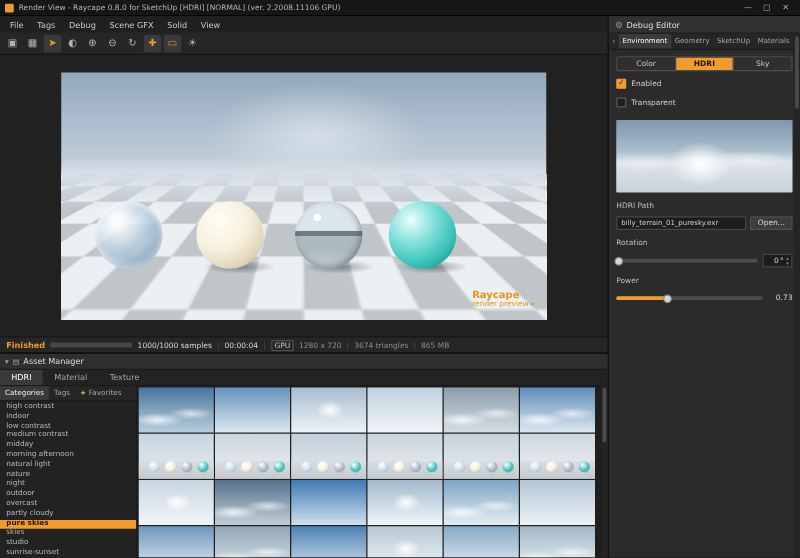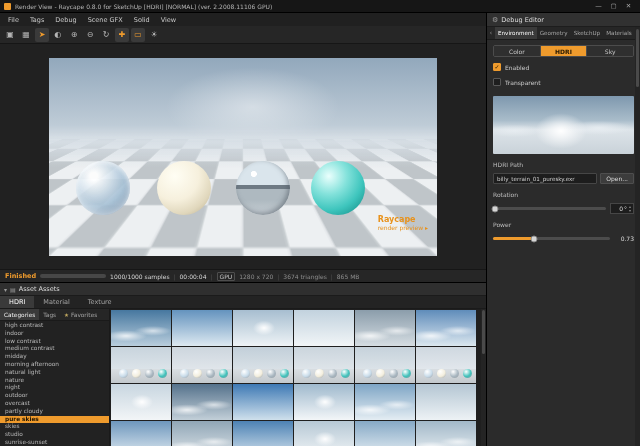--- a/index.html
+++ b/index.html
@@ -41,21 +41,21 @@
     background:radial-gradient(circle at 33% 28%, rgba(255,255,255,.95) 0 7%, rgba(219,231,240,.85) 28%, rgba(160,188,210,.88) 58%, rgba(103,134,163,.95) 84%, rgba(77,106,134,.95));
     box-shadow:inset 0 -4px 8px rgba(255,255,255,.5), inset 0 2px 4px rgba(255,255,255,.6); }
   .sphere.cream { left:108px;
     background:radial-gradient(circle at 33% 28%, #fffef4, #f6f0dd 45%, #e0d7bc 72%, #b9ad8d 96%); }
   .sphere.chrome { left:187px;
     background:radial-gradient(circle at 33% 24%, #ffffff 0 5%, rgba(255,255,255,0) 6%),
       linear-gradient(#dae5ec 0 44%, #6e7a84 44% 52%, #aeb9c0 52% 72%, #c7cfd5);
     box-shadow:inset -2px -2px 5px rgba(70,80,90,.5); }
   .sphere.teal { left:262px;
     background:radial-gradient(circle at 33% 28%, #eafffd, #84e2db 34%, #3ec5bd 64%, #17918b 92%); }
-  .watermark { position:absolute; right:9px; bottom:24px; color:#e8921c; line-height:1.15; }
+  .watermark { position:absolute; right:9px; bottom:8px; color:#e8921c; line-height:1.15; }
   .watermark .wm1 { font-size:8px; font-weight:bold; }
   .watermark .wm2 { font-size:6px; }
 
   
   .statusbar { height:13px; background:#262626; display:flex; align-items:center; gap:4px; padding:0 5px; font-size:6px; color:#8d8d8d; border-top:1px solid #161616; }
   .status-label { color:#ef9b2d; font-size:6.5px; font-weight:bold; }
   .progress { width:66px; height:4px; background:#474747; border-radius:2px; overflow:hidden; }
   .progress-fill { height:100%; background:#ef9b2d; }
   .stat-strong { color:#d8d8d8; }
   .sep { color:#4e4e4e; }
@@ -202,21 +202,21 @@
         <span class="sep">|</span>
         <span>3674 triangles</span>
         <span class="sep">|</span>
         <span>865 MB</span>
       </div>
 
       <div class="asset-manager">
         <div class="am-header">
           <span class="hdr-icon">▾</span>
           <span class="hdr-icon">▤</span>
-          <span>Asset Assets</span>
+          <span>Asset Manager</span>
         </div>
         <div class="am-tabs">
             <span class="am-tab active">HDRI</span>
             <span class="am-tab">Material</span>
             <span class="am-tab">Texture</span>
           </div>
         <div class="am-body">
           <div class="cat-col">
             <div class="cat-tabs">
                 <span class="cat-tab active">

